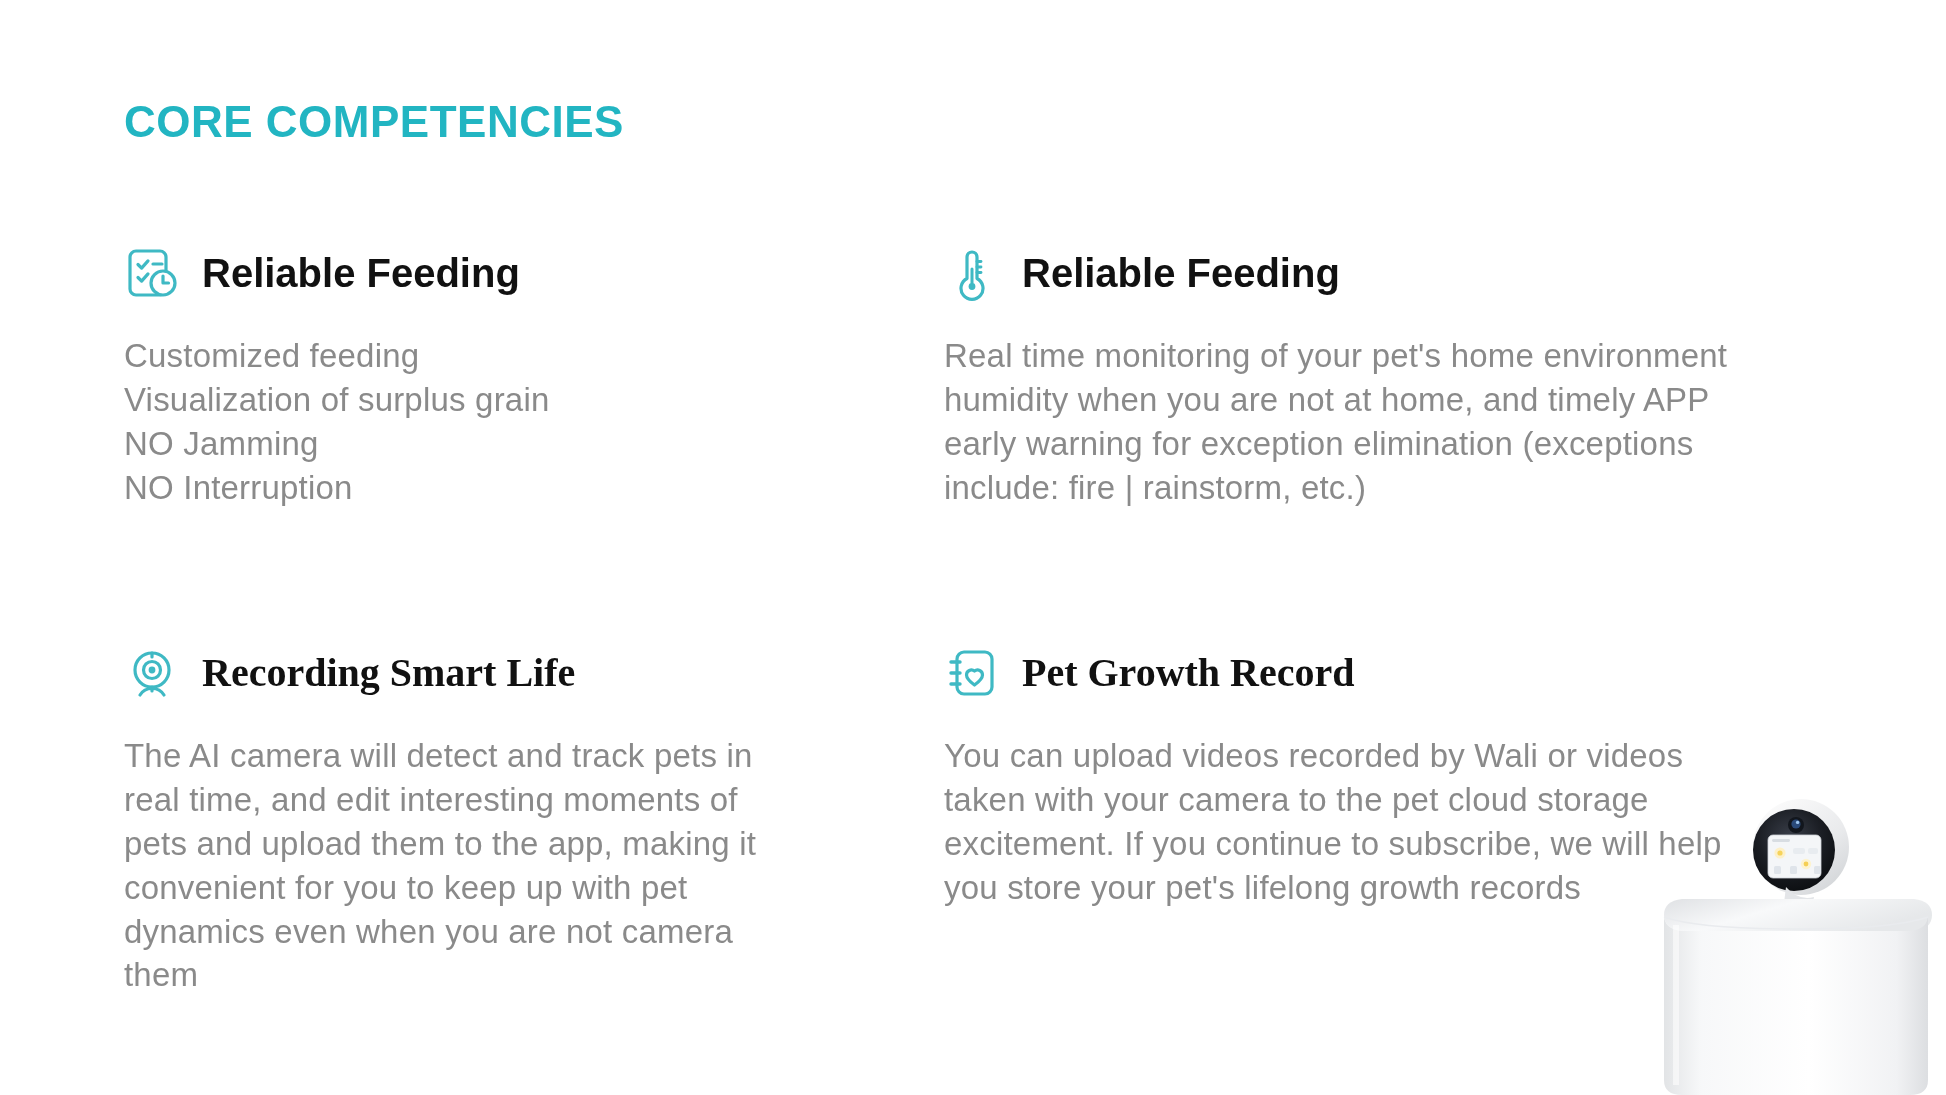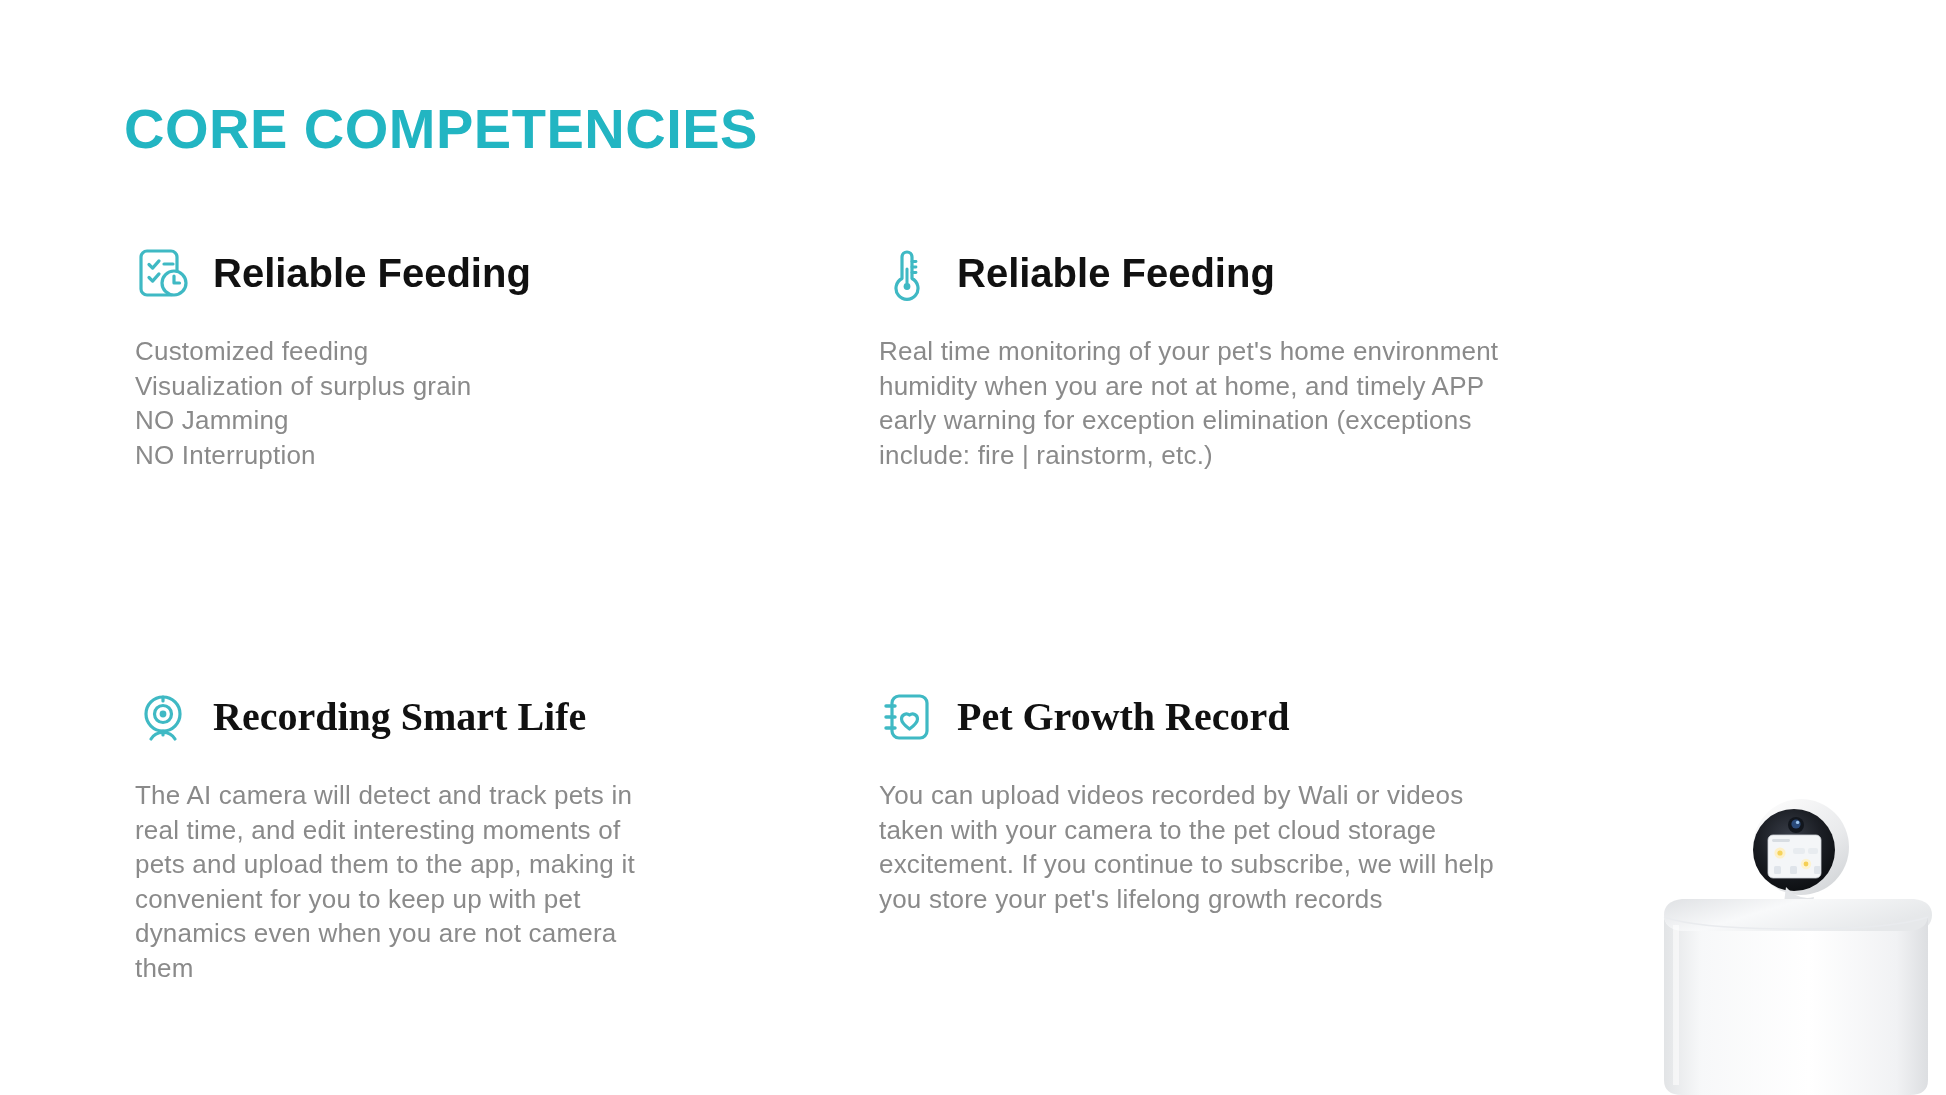--- a/index.html
+++ b/index.html
@@ -20,40 +20,39 @@
     position: absolute;
     inset: 0;
     background: #ffffff;
   }
 
   
   .section-title {
     position: absolute;
     left: 124px;
     top: 98px;
-    font-size: 56px;
+    font-size: 44px;
     font-weight: bold;
     letter-spacing: 0.5px;
     color: #22b5c2;
     line-height: 1.1;
     white-space: nowrap;
   }
 
   
   .feature-grid {
     position: absolute;
-    left: 135px;
+    left: 124px;
     top: 238px;
     width: 1650px;
     display: grid;
     grid-template-columns: 700px 830px;
     grid-template-rows: 400px auto;
     column-gap: 120px;
     row-gap: 0px;
-    gap: 44px;
   }
 
   .feature {
     position: relative;
   }
 
   .feature-head {
     display: flex;
     align-items: center;
     gap: 22px;
@@ -76,21 +75,21 @@
   .feature-title {
     font-size: 40px;
     font-weight: bold;
     color: #111111;
     line-height: 1.05;
     white-space: nowrap;
   }
 
   .feature-body {
     margin-top: 26px;
-    font-size: 26px;
+    font-size: 33px;
     line-height: 1.33;
     color: #8a8a8a;
     letter-spacing: 0.2px;
     max-width: 790px;
   }
   .feature-body .line {
     display: block;
   }
 
   

